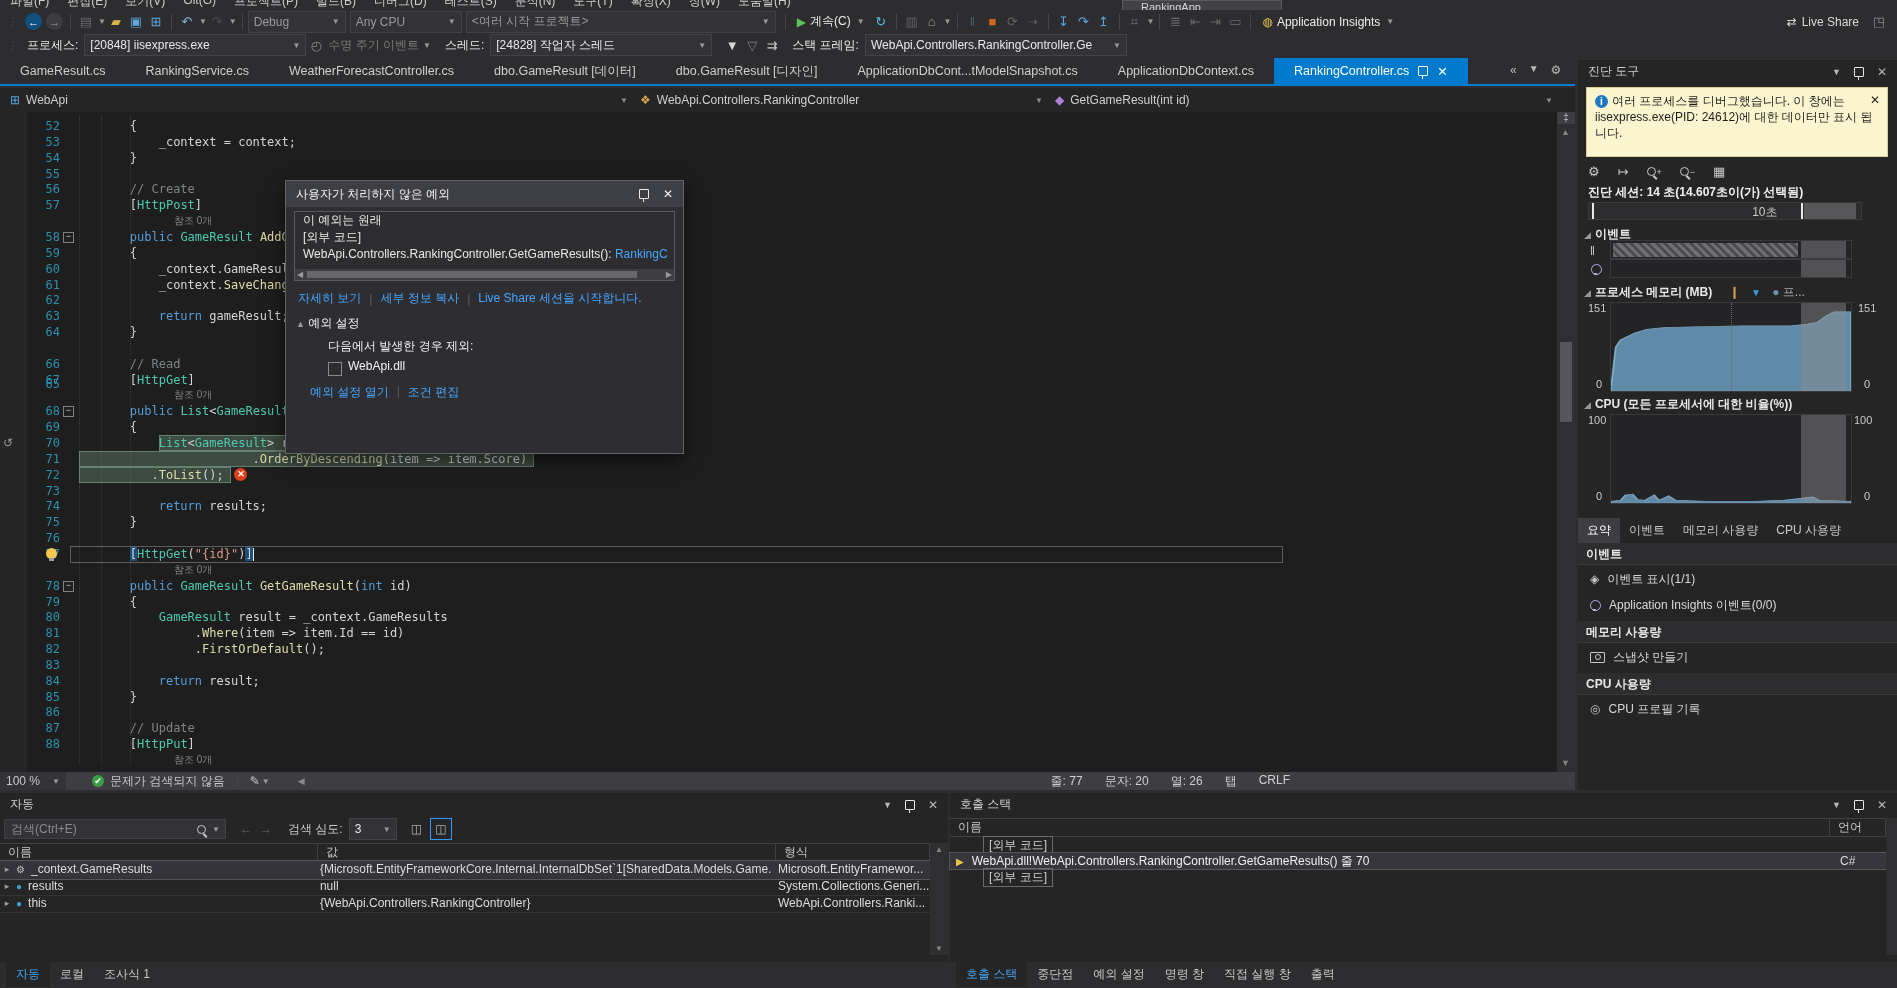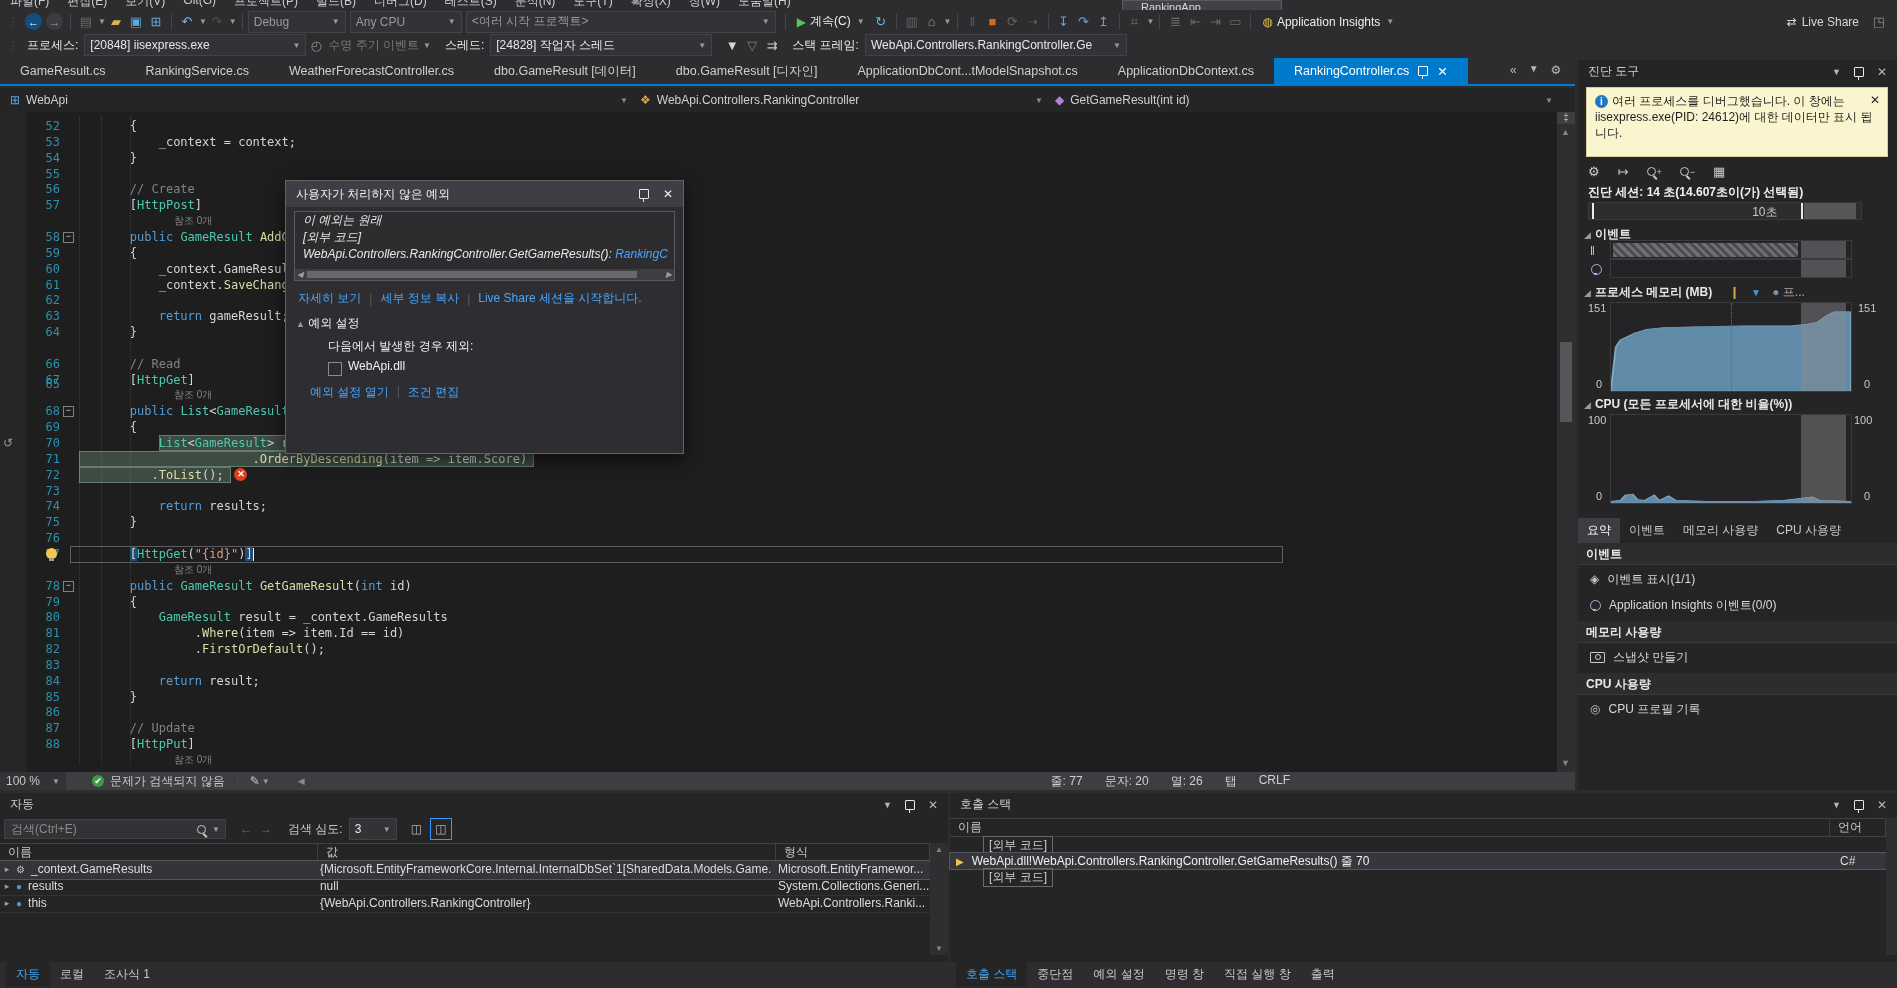--- a/index.html
+++ b/index.html
@@ -59,21 +59,21 @@
   
   #vscroll{left:1557px;top:112px;width:18px;height:660px;background:#2f2f32;}
   #vscroll .arr{position:absolute;left:4px;color:#858585;font-size:9px;}
   #vscroll .thumb{position:absolute;left:3px;width:12px;background:#55555a;}
   #vscroll .split{position:absolute;left:0;top:0;width:18px;height:12px;background:#3e3e42;color:#bdbdbd;font-size:10px;text-align:center;line-height:12px;}
   
   #exdlg{left:285px;top:180px;width:397px;height:272px;background:#2e2e32;border:1px solid #636363;box-shadow:0 6px 18px rgba(0,0,0,.6);z-index:20;}
   #exdlg .titlebar{height:26px;background:#3e3f44;display:flex;align-items:center;padding:0 10px;color:#f1f1f1;}
   #exdlg .titleicons{margin-left:auto;display:flex;gap:14px;align-items:center;color:#f1f1f1;}
   #exdlg .msg{padding:8px 12px 4px;color:#f1f1f1;line-height:15px;}
-  #exdlg .origin{margin:4px 8px 0;border:1px solid #5a5a5a;background:#2d2d30;position:relative;height:68px;color:#e8e8e8;font-style:italic;}
+  #exdlg .origin{margin:4px 8px 0;border:1px solid #5a5a5a;background:#2d2d30;position:relative;height:68px;color:#e8e8e8;}
   #exdlg .origin .ln{padding:1px 8px;line-height:15px;white-space:nowrap;overflow:hidden;}
   #exdlg .hscroll{position:absolute;left:0;bottom:0;width:100%;height:11px;background:#3e3e42;}
   #exdlg .hscroll .thumb{position:absolute;left:12px;top:2px;width:330px;height:7px;background:#68686b;}
   #exdlg .hscroll .harr{position:absolute;top:1px;font-size:8px;color:#9a9a9a;}
   .bluelink{color:#46a6ff;}
   #exdlg .links{padding:9px 12px 2px;display:flex;gap:8px;align-items:center;}
   #exdlg .exset{padding:6px 10px 0;color:#f1f1f1;}
   .cb{display:inline-block;width:12px;height:12px;border:1px solid #8a8a8a;background:#2d2d30;text-align:center;line-height:11px;font-size:10px;color:#4da6ff;vertical-align:-2px;margin-right:6px;}
   
   #estatus{left:0;top:772px;width:1575px;height:18px;background:#3e3e42;display:flex;align-items:center;color:#c8c8c8;}

